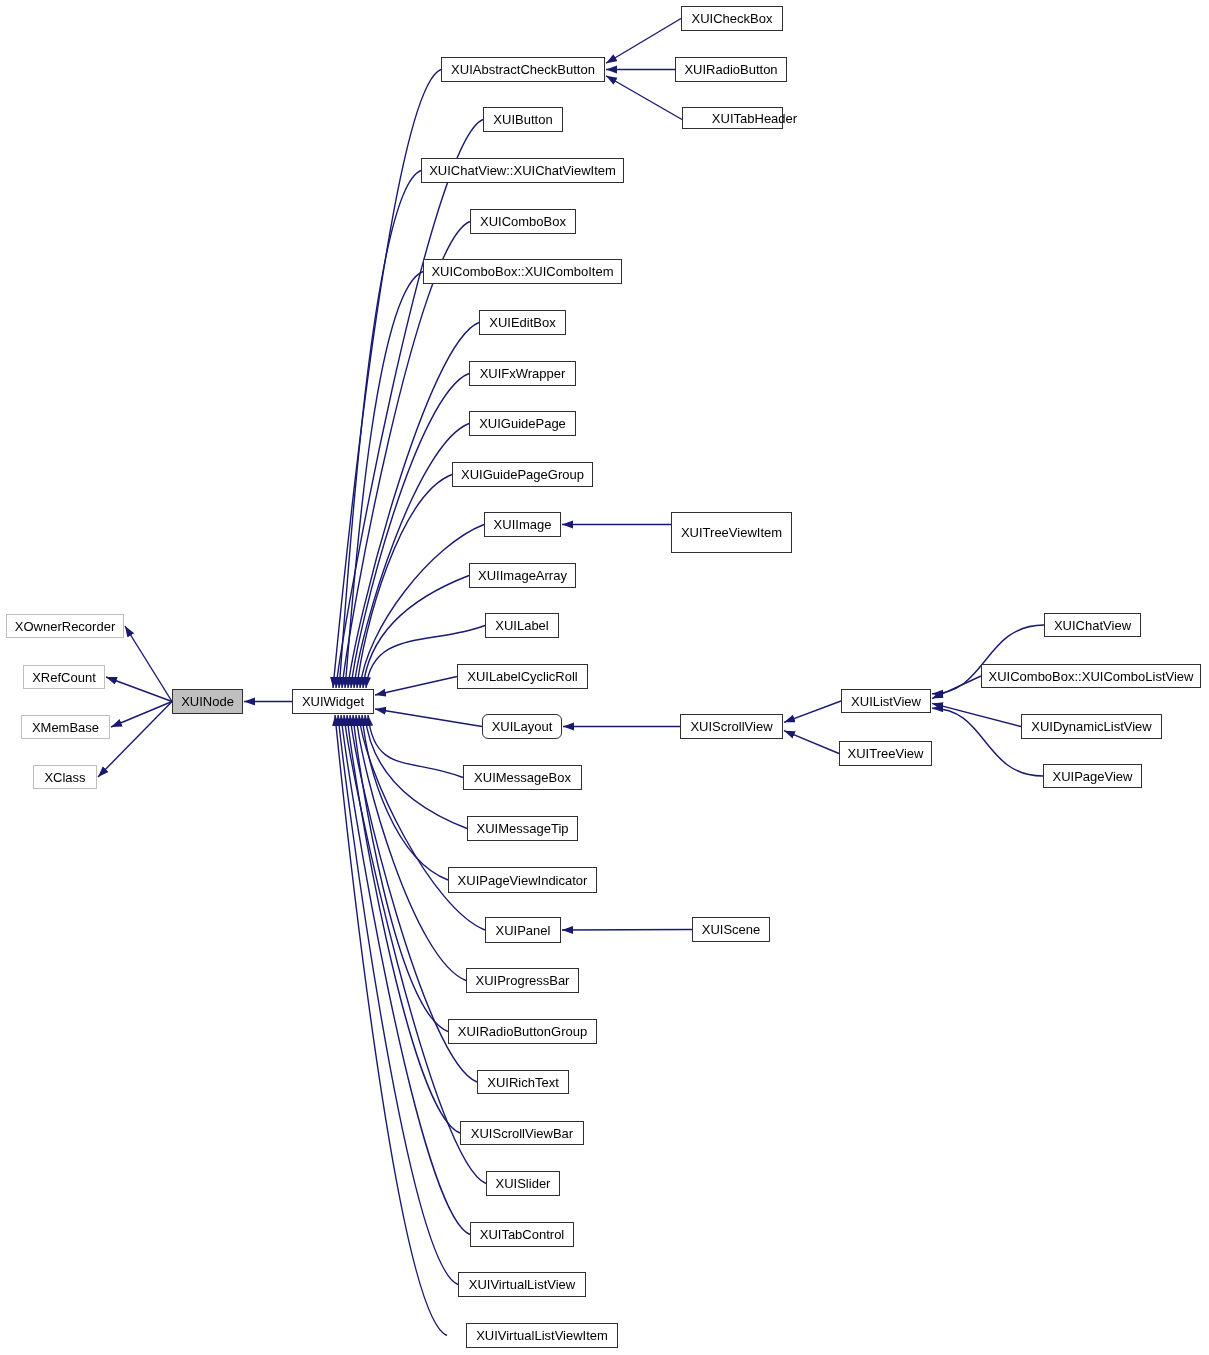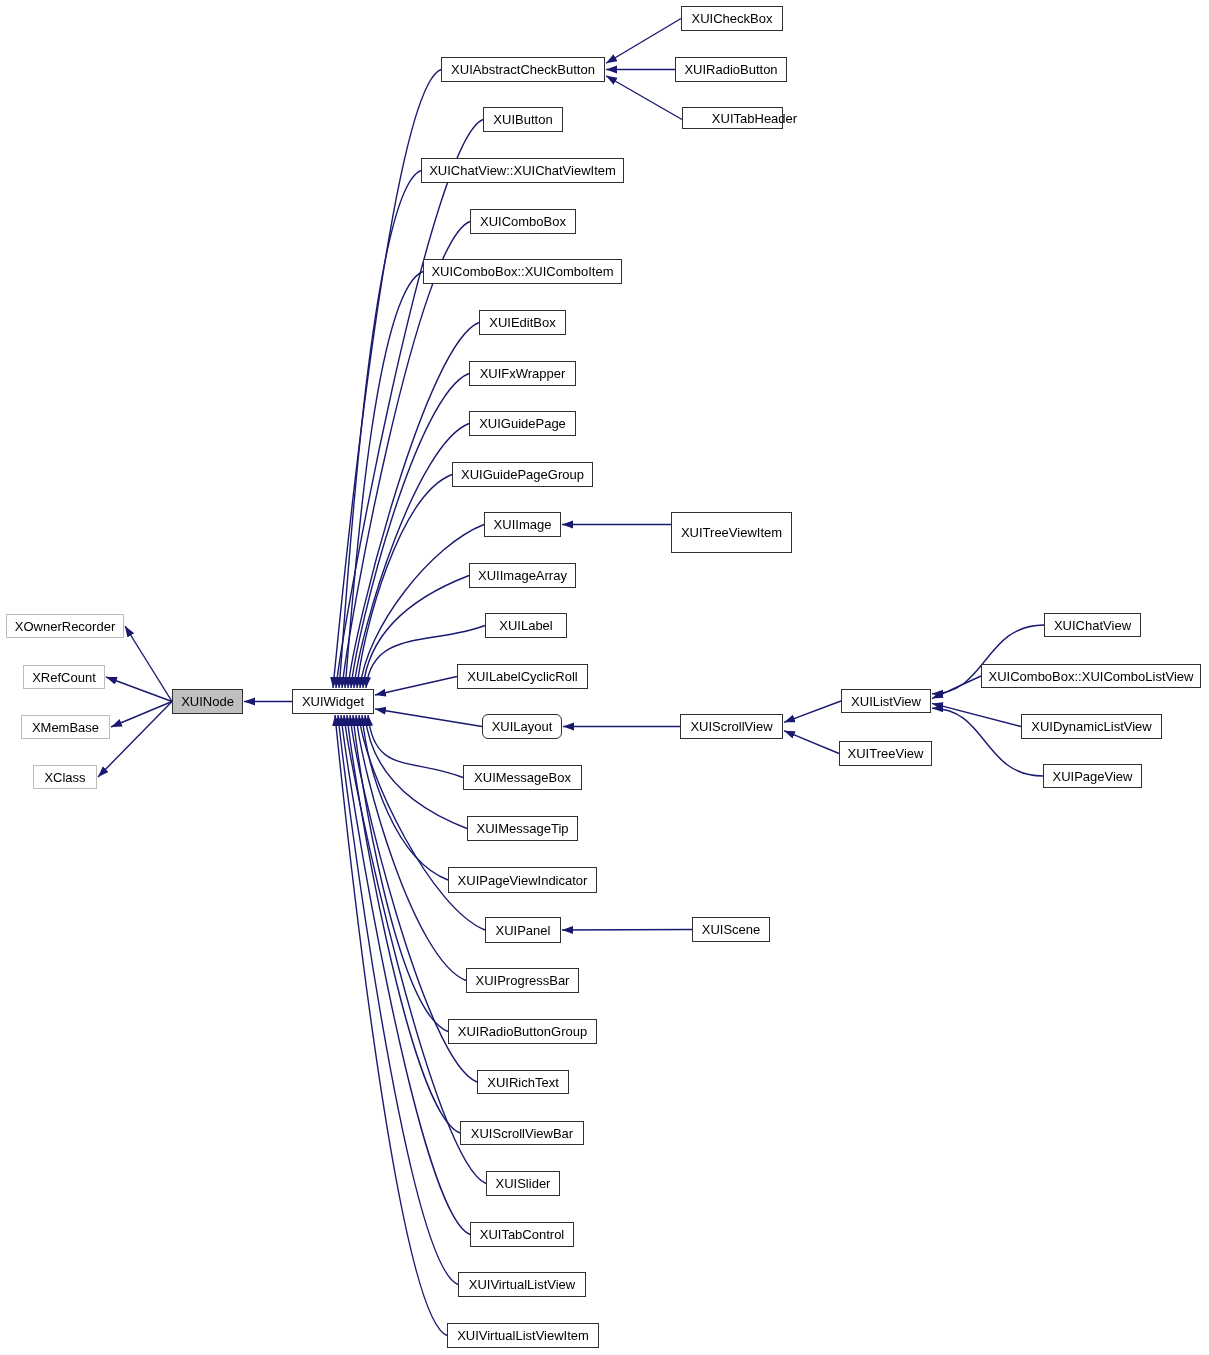--- a/index.html
+++ b/index.html
@@ -103,36 +103,36 @@
     <div class="node" style="left: 421px; top: 158px; width: 203px; height: 25px;">XUIChatView::XUIChatViewItem</div>
     <div class="node" style="left: 470px; top: 209px; width: 106px; height: 25px;">XUIComboBox</div>
     <div class="node" style="left: 423px; top: 259px; width: 199px; height: 25px;">XUIComboBox::XUIComboItem</div>
     <div class="node" style="left: 479px; top: 310px; width: 87px; height: 25px;">XUIEditBox</div>
     <div class="node" style="left: 469px; top: 361px; width: 107px; height: 25px;">XUIFxWrapper</div>
     <div class="node" style="left: 469px; top: 411px; width: 107px; height: 25px;">XUIGuidePage</div>
     <div class="node" style="left: 452px; top: 462px; width: 141px; height: 25px;">XUIGuidePageGroup</div>
     <div class="node" style="left: 484px; top: 512px; width: 77px; height: 25px;">XUIImage</div>
     <div class="node" style="left: 671px; top: 512px; width: 121px; height: 41px;">XUITreeViewItem</div>
     <div class="node" style="left: 469px; top: 563px; width: 107px; height: 25px;">XUIImageArray</div>
-    <div class="node" style="left: 485px; top: 613px; width: 82px; height: 25px;">XUILabel</div>
+    <div class="node" style="left: 485px; top: 613px; width: 74px; height: 25px;">XUILabel</div>
     <div class="node" style="left: 457px; top: 664px; width: 131px; height: 25px;">XUILabelCyclicRoll</div>
     <div class="node" style="left: 482px; top: 714px; width: 80px; height: 25px; border-radius: 6px;">XUILayout</div>
     <div class="node" style="left: 680px; top: 714px; width: 103px; height: 25px;">XUIScrollView</div>
     <div class="node" style="left: 463px; top: 765px; width: 119px; height: 25px;">XUIMessageBox</div>
     <div class="node" style="left: 467px; top: 816px; width: 111px; height: 25px;">XUIMessageTip</div>
     <div class="node" style="left: 448px; top: 867px; width: 149px; height: 26px;">XUIPageViewIndicator</div>
     <div class="node" style="left: 485px; top: 917px; width: 76px; height: 26px;">XUIPanel</div>
     <div class="node" style="left: 692px; top: 917px; width: 78px; height: 25px;">XUIScene</div>
     <div class="node" style="left: 466px; top: 968px; width: 113px; height: 25px;">XUIProgressBar</div>
     <div class="node" style="left: 448px; top: 1019px; width: 149px; height: 25px;">XUIRadioButtonGroup</div>
     <div class="node" style="left: 477px; top: 1070px; width: 92px; height: 24px;">XUIRichText</div>
     <div class="node" style="left: 460px; top: 1121px; width: 124px; height: 24px;">XUIScrollViewBar</div>
     <div class="node" style="left: 486px; top: 1171px; width: 74px; height: 25px;">XUISlider</div>
     <div class="node" style="left: 470px; top: 1222px; width: 104px; height: 25px;">XUITabControl</div>
     <div class="node" style="left: 458px; top: 1272px; width: 128px; height: 25px;">XUIVirtualListView</div>
-    <div class="node" style="left: 447px; top: 1323px; width: 152px; height: 25px;">XUIVirtualListViewItem</div>
+    <div class="node" style="left: 466px; top: 1323px; width: 152px; height: 25px;">XUIVirtualListViewItem</div>
     <div class="node" style="left: 841px; top: 689px; width: 90px; height: 24px;">XUIListView</div>
     <div class="node" style="left: 839px; top: 741px; width: 93px; height: 25px;">XUITreeView</div>
     <div class="node" style="left: 1044px; top: 613px; width: 97px; height: 24px;">XUIChatView</div>
     <div class="node" style="left: 981px; top: 664px; width: 220px; height: 24px;">XUIComboBox::XUIComboListView</div>
     <div class="node" style="left: 1021px; top: 714px; width: 141px; height: 25px;">XUIDynamicListView</div>
     <div class="node" style="left: 1043px; top: 764px; width: 99px; height: 24px;">XUIPageView</div>
   </div>
 
 </body></html>

